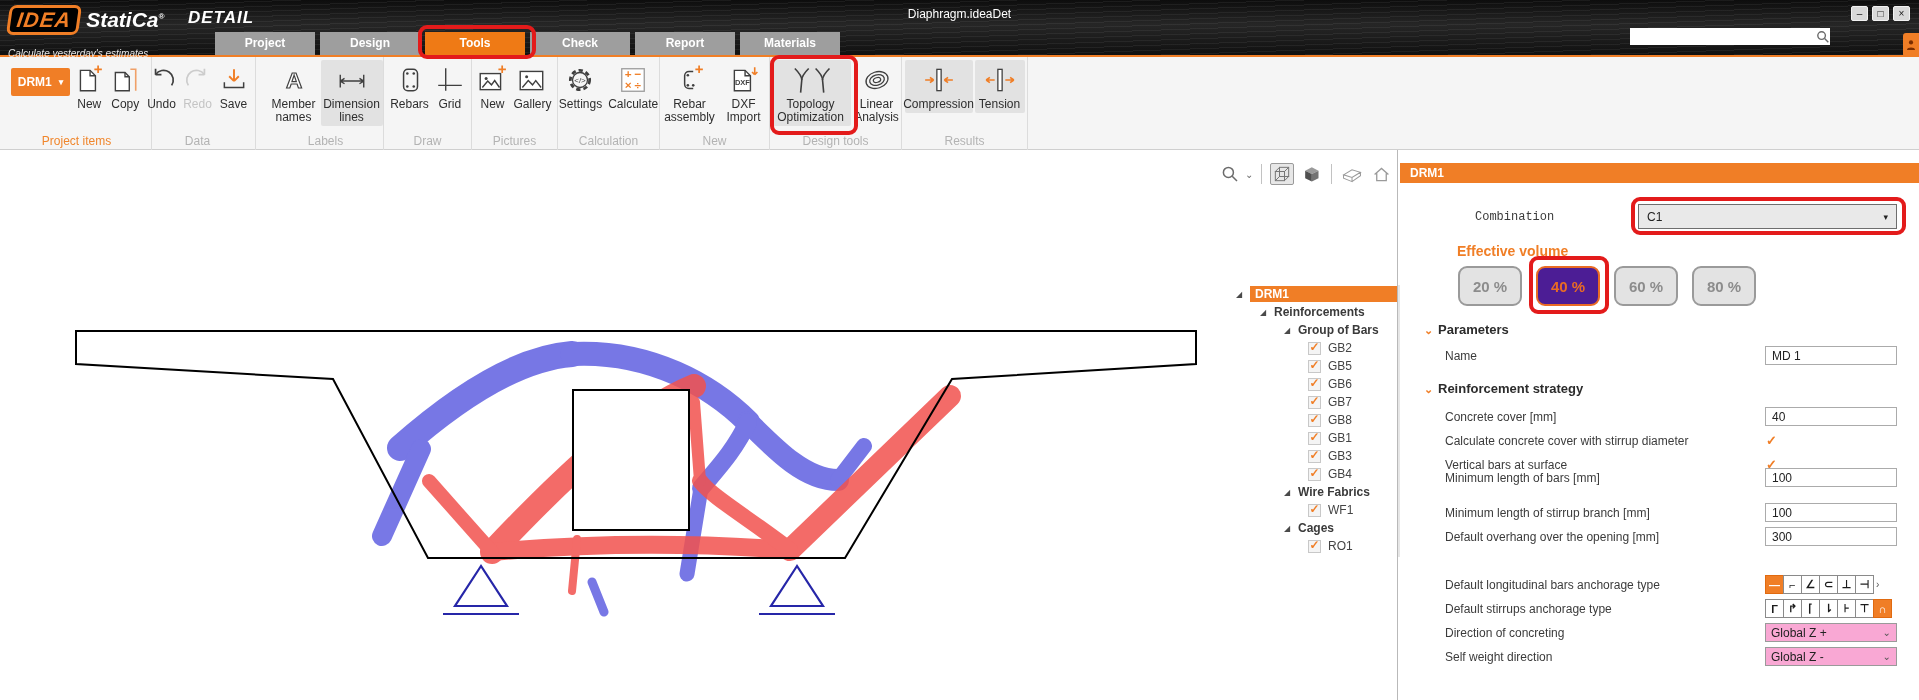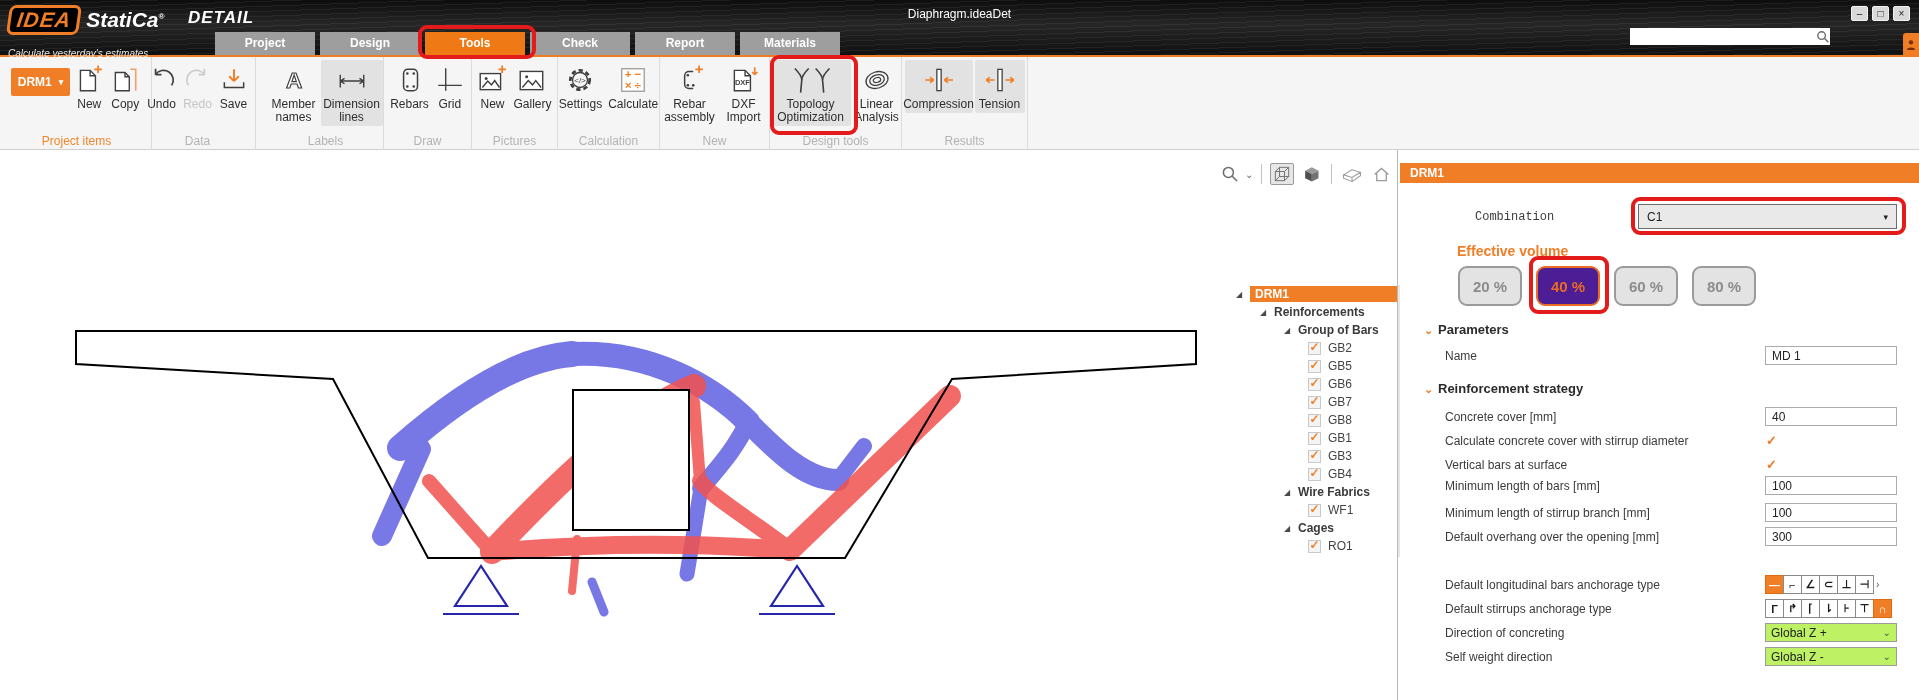--- a/index.html
+++ b/index.html
@@ -95,21 +95,21 @@
     font-size:12px; color:#222; padding:0 6px; font-family:"Liberation Sans",sans-serif; }
   .prow { position:absolute; left:0; width:100%; height:24px; }
   .prow .p-label { left:45px; top:4px; }
   .prow .p-input { top:1px; }
   .p-check { position:absolute; left:366px; top:3px; color:#f07e26; font-weight:bold; font-size:13px; }
   .icon-strip { position:absolute; left:365px; top:1px; display:flex; align-items:center; }
   .acell { width:19px; height:19px; border:1px solid #8a8a8a; background:#fff; margin-right:-1px;
     display:flex; align-items:center; justify-content:center; font-size:11px; color:#1c1c1c; font-weight:bold; }
   .acell.sel { background:#f07e26; color:#fff; border-color:#e06a10; }
   .strip-more { font-size:10px; color:#555; margin-left:3px; }
-  .p-select { position:absolute; left:365px; top:1px; width:132px; height:19px; border:1px solid #9a9a9a; background:#bef264;
+  .p-select { position:absolute; left:365px; top:1px; width:132px; height:19px; border:1px solid #9a9a9a; background:#f9a8d4;
     display:flex; align-items:center; padding:0 5px; font-size:12px; color:#222; }
   .p-select .chev { margin-left:auto; font-size:10px; color:#555; }
 </style>
 </head>
 <body>
 
 <div class="screen">
 
   <div class="titlebar">
     <div class="streaks"></div>
@@ -636,21 +636,21 @@
       <input class="p-input" readonly="" value="40" style="">
     </div>
     <div class="prow" style="top:267px;">
       <span class="p-label">Calculate concrete cover with stirrup diameter</span>
       <span class="p-check">✓</span>
     </div>
     <div class="prow" style="top:291px;">
       <span class="p-label">Vertical bars at surface</span>
       <span class="p-check">✓</span>
     </div>
-    <div class="prow" style="top:312px;">
+    <div class="prow" style="top:304px;">
       <span class="p-label">Minimum length of bars [mm]</span>
       <input class="p-input" readonly="" value="100" style="">
     </div>
     <div class="prow" style="top:339px;">
       <span class="p-label">Minimum length of stirrup branch [mm]</span>
       <input class="p-input" readonly="" value="100" style="">
     </div>
     <div class="prow" style="top:363px;">
       <span class="p-label">Default overhang over the opening [mm]</span>
       <input class="p-input" readonly="" value="300" style="">

